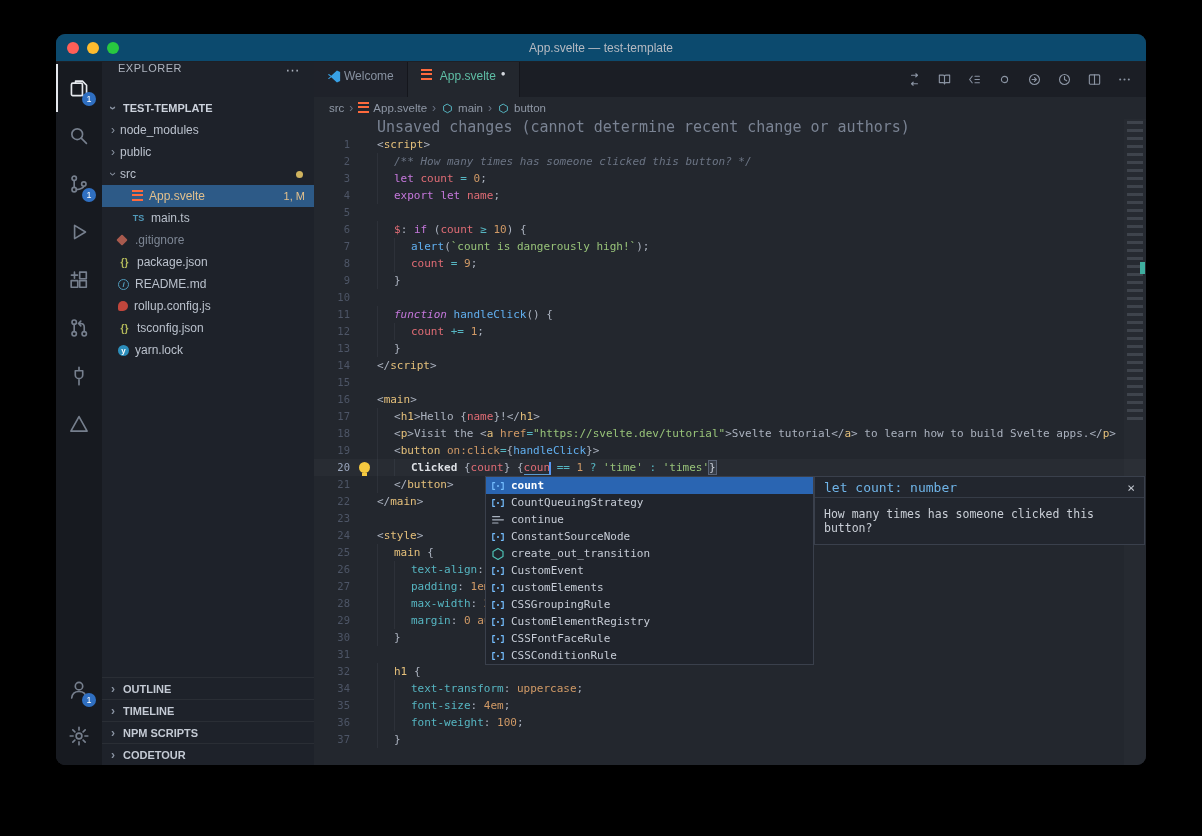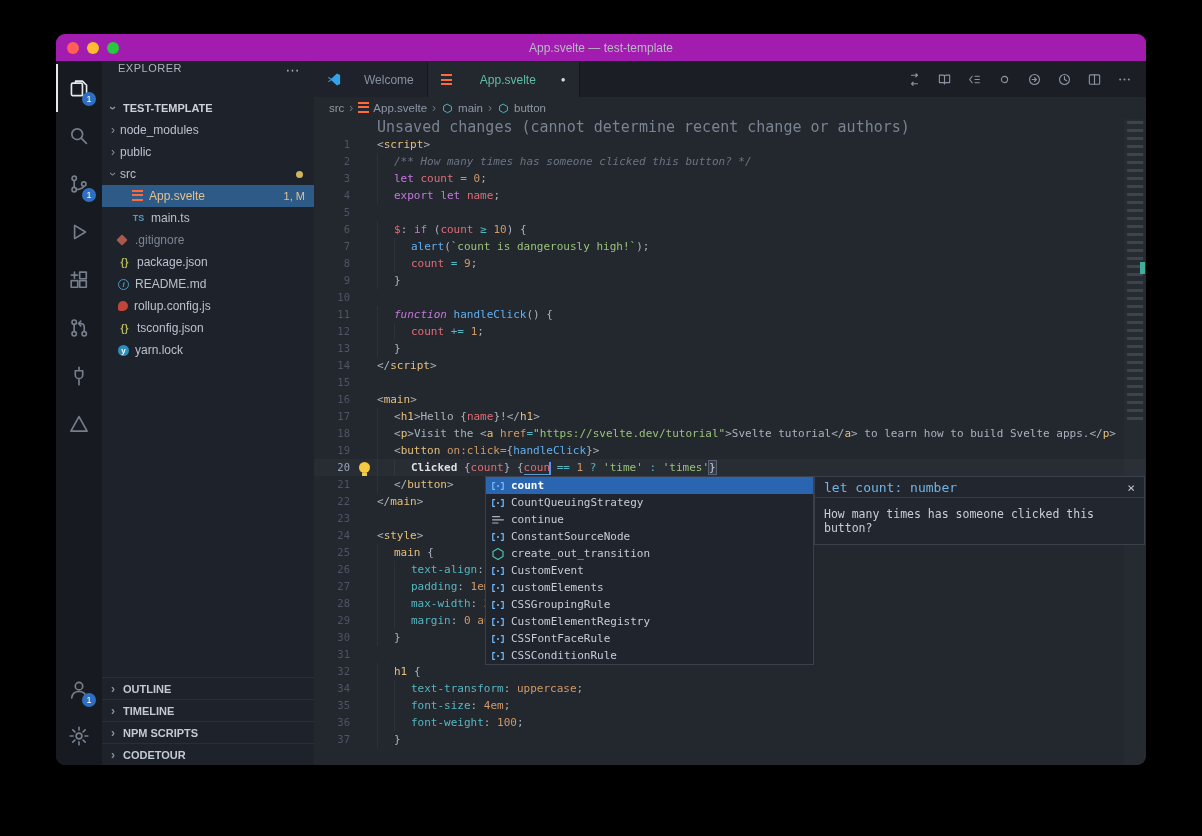--- a/index.html
+++ b/index.html
@@ -1,21 +1,21 @@
 <!DOCTYPE html>
 <html><head>
 <meta charset="utf-8">
 <style>
   *{box-sizing:border-box;margin:0;padding:0}
   html,body{background:#000}
   .stage{position:relative;width:1202px;height:836px;background:#000;overflow:hidden;font-family:"Liberation Sans",sans-serif}
   .window{position:absolute;left:56px;top:34px;width:1090px;height:731px;border-radius:9px;overflow:hidden;
     box-shadow:0 24px 70px rgba(0,0,0,.85),0 0 0 1px rgba(0,0,0,.6);background:#23272e;display:flex;flex-direction:column}
   
-  .titlebar{height:28px;background:#a21caf;border-bottom:1px solid #1d2026;position:relative;display:flex;align-items:center;flex:none}
+  .titlebar{height:28px;background:#0c4a6e;border-bottom:1px solid #1d2026;position:relative;display:flex;align-items:center;flex:none}
   .traffic{position:absolute;left:11px;top:0;bottom:0;display:flex;align-items:center;gap:8px}
   .tl{width:12px;height:12px;border-radius:50%;display:inline-block}
   .tl.red{background:#ff5f57}.tl.yellow{background:#febc2e}.tl.green{background:#28c840}
   .win-title{flex:1;text-align:center;font-size:12px;color:#b6bac2}
   
   .main{flex:1;display:flex;min-height:0}
   .activitybar{width:46px;background:#171a20;display:flex;flex-direction:column;align-items:center;padding-top:2px;flex:none}
   .ab-item{width:46px;height:48px;display:flex;align-items:center;justify-content:center;position:relative;color:#767f8d}
   .ab-item.active{color:#e6e9ee;box-shadow:inset 2px 0 0 #e6e9ee}
   .ab-bottom{margin-top:auto;padding-bottom:6px;width:100%}
@@ -44,21 +44,21 @@
   .fi-json{color:#b3b95a;font-size:10px;font-weight:700}
   .fi-info{width:11px;height:11px;border:1px solid #519aba;border-radius:50%;color:#519aba;font-size:8px;font-weight:700;font-style:italic}
   .fi-rollup{width:10px;height:10px;background:#c0463c;border-radius:50% 50% 50% 2px}
   .fi-yarn{width:11px;height:11px;background:#2c8ebb;color:#fff;border-radius:50%;font-size:8px;font-weight:700}
   .sb-sections{margin-top:auto}
   .section-row{height:22px;display:flex;align-items:center;gap:3px;padding:0 4px;font-size:11px;font-weight:700;color:#c4cad4;border-top:1px solid rgba(255,255,255,.055)}
   
   .editor{flex:1;display:flex;flex-direction:column;min-width:0;background:#23272e}
   .tabbar{height:35px;background:#1b1e25;display:flex;align-items:stretch;flex:none}
   .tabs{display:flex}
-  .tab{display:flex;align-items:center;gap:22px;padding:16px 13px;font-size:12px;color:#8791a0;background:#1f222a;border-right:1px solid #14161c}
+  .tab{display:flex;align-items:flex-start;gap:2px;padding:7px 13px;font-size:12px;color:#8791a0;background:#1f222a;border-right:1px solid #14161c}
   .tab.active{background:#23272e;color:#aab3c0}
   .tab-label.teal{color:#5fbfa6}
   .tab-dot{color:#d4d8de;font-size:8px;margin-left:3px}
   .tab .svg-ic{width:15px;height:15px}
   .tab-actions{margin-left:auto;display:flex;align-items:center;gap:3px;padding-right:8px;color:#8a93a2}
   .ta{width:27px;height:26px;display:flex;align-items:center;justify-content:center}
   .breadcrumbs{height:22px;display:flex;align-items:center;gap:5px;padding:0 15px;font-size:11.5px;color:#8f98a6;background:#23272e;flex:none}
   .bc-sep{color:#687081;font-size:12px}
   .bc-item{display:flex;align-items:center;gap:4px}
   .bc-item .fi{margin-right:0;width:11px}

